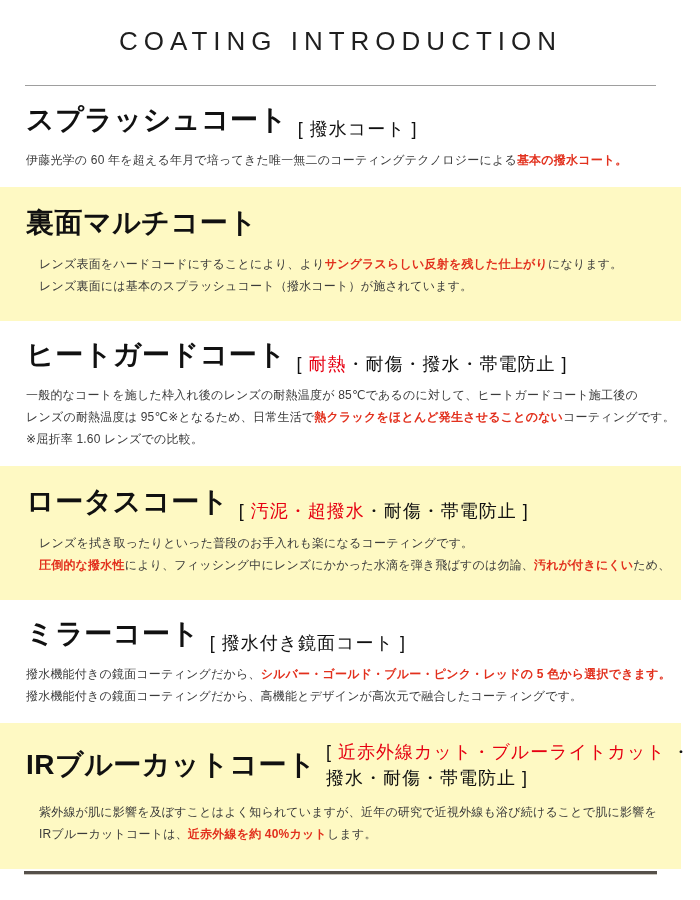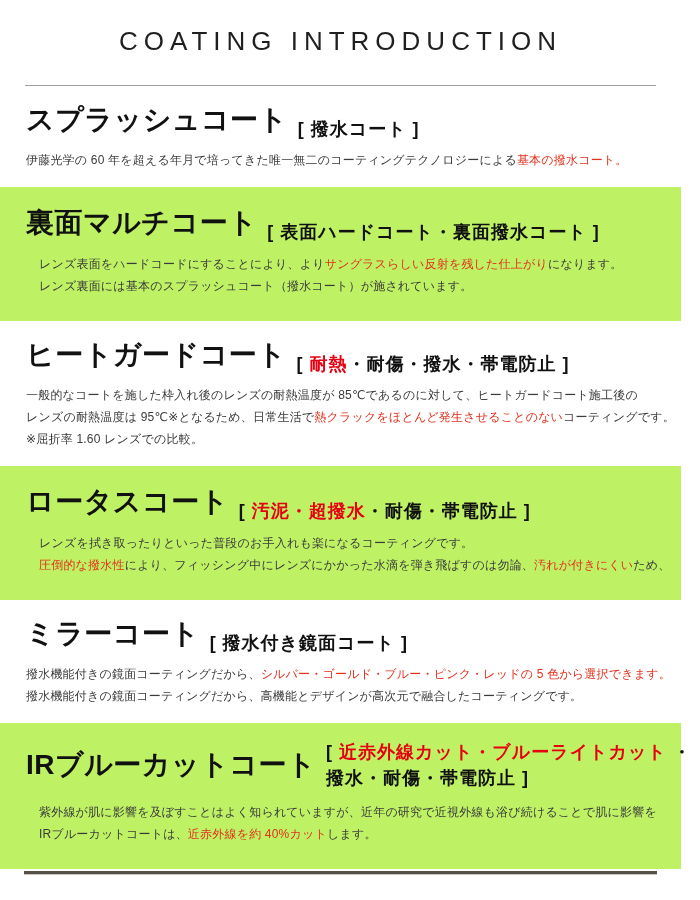--- a/index.html
+++ b/index.html
@@ -24,59 +24,59 @@
     white-space:nowrap;
   }
   .top-rule{
     border:none;
     border-top:1px solid #9e9e9e;
     margin:28px 25px 0 25px;
   }
 
   
   .section{padding:14px 26px 16px 26px;}
-  .section.gray{background:#bef264;padding:16px 26px 24px 26px;}
+  .section.gray{background:#fef9c3;padding:16px 26px 24px 26px;}
 
   .heading{
     margin:0;
     display:flex;
     align-items:flex-end;
     white-space:nowrap;
   }
   .heading.two-line{align-items:center;}
   .heading-main{
     font-size:28px;
     font-weight:700;
     color:#111111;
     letter-spacing:0.5px;
     line-height:40px;
   }
   .two-line .heading-main{line-height:52px;}
   .heading-bracket{
     margin-left:10px;
     font-size:18px;
-    font-weight:700;
+    font-weight:400;
     color:#111111;
     letter-spacing:1px;
     line-height:22px;
   }
   .two-line .heading-bracket{line-height:26px;}
 
   .body{margin-top:9px;}
   .section.gray .body{margin-top:10px;margin-left:13px;}
   .line{
     font-size:12px;
     line-height:22px;
     letter-spacing:0.2px;
     color:#3b3b3b;
     white-space:nowrap;
   }
 
   .red{color:#e60012;}
-  .red-body{color:#e2301d;}
+  .red-body{color:#e2301d;font-weight:bold;}
 
   
   .bottom-bar{
     margin:2px 24px 0 24px;
     height:3px;
     background:#55504a;
     border-bottom:1px solid #c9c4bc;
   }
 </style>
 </head>
@@ -91,21 +91,20 @@
           <span class="heading-main">スプラッシュコート</span>
           <span class="heading-bracket"><span>[ 撥水コート ]</span></span>
         </h2>
         <div class="body">
           <div class="line"><span>伊藤光学の 60 年を超える年月で培ってきた唯一無二のコーティングテクノロジーによる</span><span class="red-body">基本の撥水コート。</span></div>
         </div>
       </section>
       <section class="section gray">
         <h2 class="heading">
           <span class="heading-main">裏面マルチコート</span>
-          <span class="heading-bracket"><span>[ 表面ハードコート・裏面撥水コート ]</span></span>
         </h2>
         <div class="body">
           <div class="line"><span>レンズ表面をハードコードにすることにより、より</span><span class="red-body">サングラスらしい反射を残した仕上がり</span><span>になります。</span></div>
           <div class="line"><span>レンズ裏面には基本のスプラッシュコート（撥水コート）が施されています。</span></div>
         </div>
       </section>
       <section class="section">
         <h2 class="heading">
           <span class="heading-main">ヒートガードコート</span>
           <span class="heading-bracket"><span>[ </span><span class="red">耐熱</span><span>・耐傷・撥水・帯電防止 ]</span></span>

